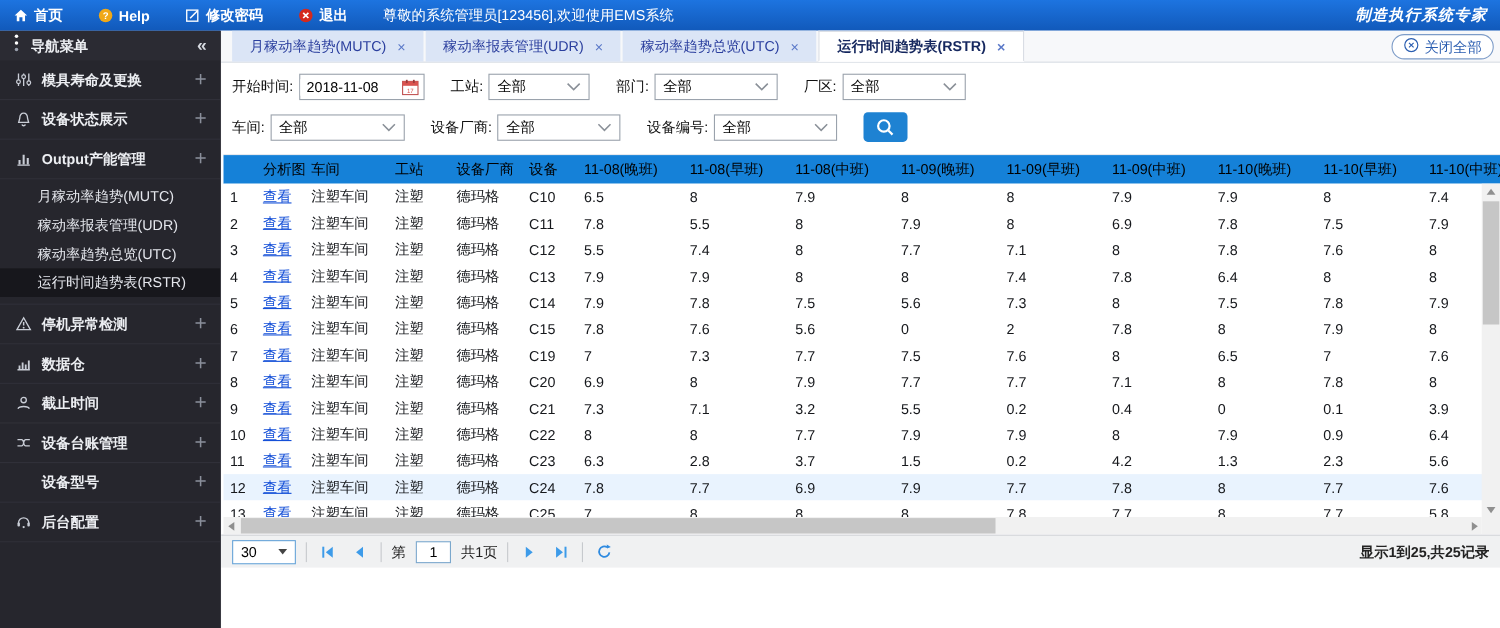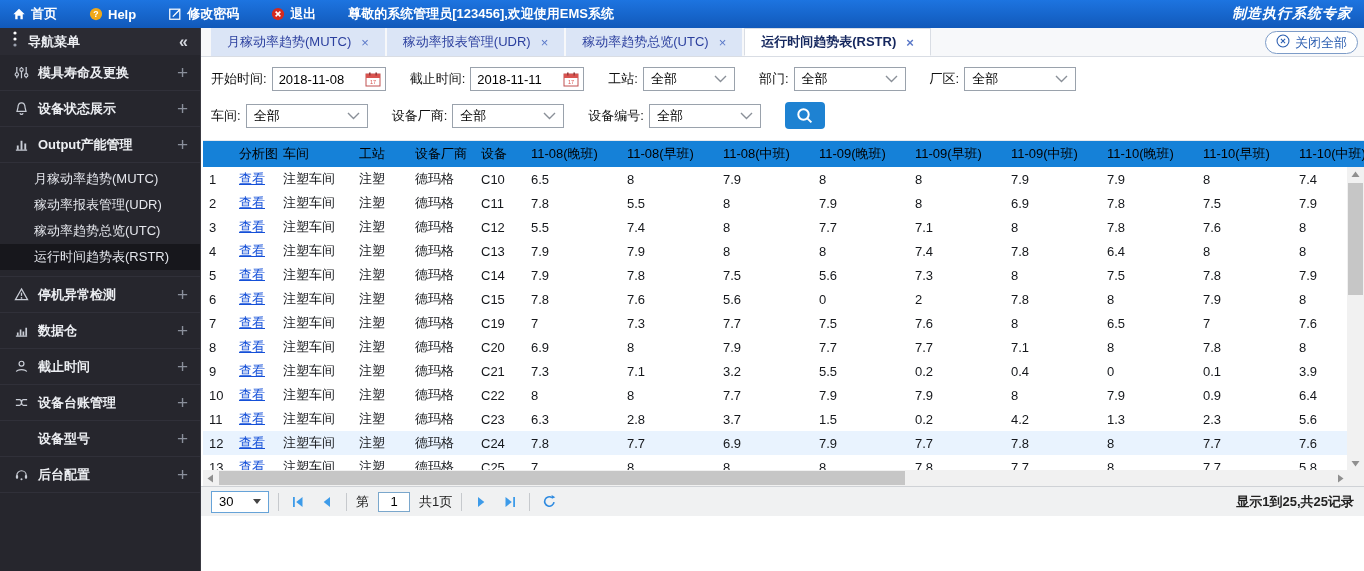--- a/index.html
+++ b/index.html
@@ -4,21 +4,21 @@
 <style>
   * { box-sizing: border-box; margin: 0; padding: 0; }
   html,body { width: 1364px; height: 571px; overflow: hidden; background:#fff;
     font-family: "Liberation Sans", sans-serif; font-size: 13px; }
 
   
   .topbar { height:28px; background:linear-gradient(180deg,#1d74e0,#1159ba);
     display:flex; align-items:center; padding:0 12px; color:#fff; }
   .topbar-item { display:flex; align-items:center; gap:5px; margin-right:32px;
     font-weight:bold; font-size:13px; cursor:pointer; white-space:nowrap; }
-  .topbar-welcome { font-weight:bold; font-size:13px; white-space:nowrap; }
+  .topbar-welcome { font-weight:normal; font-size:13px; white-space:nowrap; }
   .topbar-brand { margin-left:auto; font-style:italic; font-weight:bold;
     font-size:14px; letter-spacing:1px; white-space:nowrap; }
 
   
   .app { display:flex; height:543px; }
 
   
   .sidebar { width:200px; flex-shrink:0; background:#26262d; color:#eceef2;
     display:flex; flex-direction:column; overflow:hidden; }
   .sidebar-header { height:27px; flex-shrink:0; background:#2b2b33; display:flex;
@@ -311,35 +311,20 @@
                     <rect x="1" y="2" width="14" height="12" fill="#fff" stroke="#c05050"></rect>
                     <rect x="1" y="2" width="14" height="4" fill="#d9534f"></rect>
                     <rect x="4" y="0.5" width="1.6" height="3" fill="#9a3a3a"></rect>
                     <rect x="10.4" y="0.5" width="1.6" height="3" fill="#9a3a3a"></rect>
                     <text x="8" y="12.3" font-size="5.5" text-anchor="middle" fill="#d9534f">17</text>
                   </svg>
                 </span>
               </span>
             </span>
             <span class="field">
-              <label>截止时间:</label>
-              <span class="datebox">
-                <input value="2018-11-11" style="">
-                <span class="cal-icon">
-                  <svg width="16" height="15" viewBox="0 0 16 15">
-                    <rect x="1" y="2" width="14" height="12" fill="#fff" stroke="#c05050"></rect>
-                    <rect x="1" y="2" width="14" height="4" fill="#d9534f"></rect>
-                    <rect x="4" y="0.5" width="1.6" height="3" fill="#9a3a3a"></rect>
-                    <rect x="10.4" y="0.5" width="1.6" height="3" fill="#9a3a3a"></rect>
-                    <text x="8" y="12.3" font-size="5.5" text-anchor="middle" fill="#d9534f">17</text>
-                  </svg>
-                </span>
-              </span>
-            </span>
-            <span class="field">
               <label>工站:</label>
               <span class="selectbox" style="width: 92px;">
                 <span>全部</span>
                 <span style="display:flex">
                   <svg width="13" height="8" viewBox="0 0 13 8">
                     <polyline points="1,1 6.5,6.5 12,1" fill="none" stroke="#8a9098" stroke-width="1.4"></polyline>
                   </svg>
                 </span>
               </span>
             </span>

